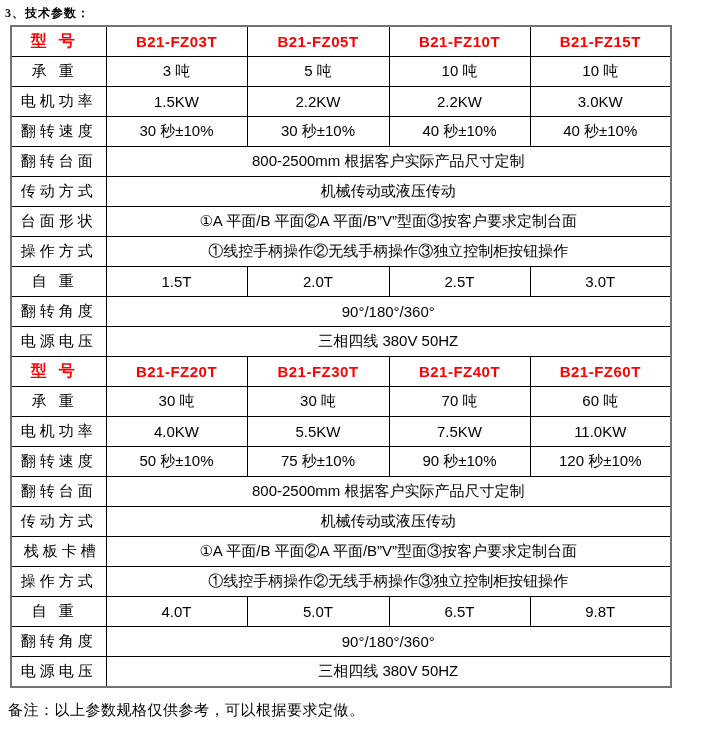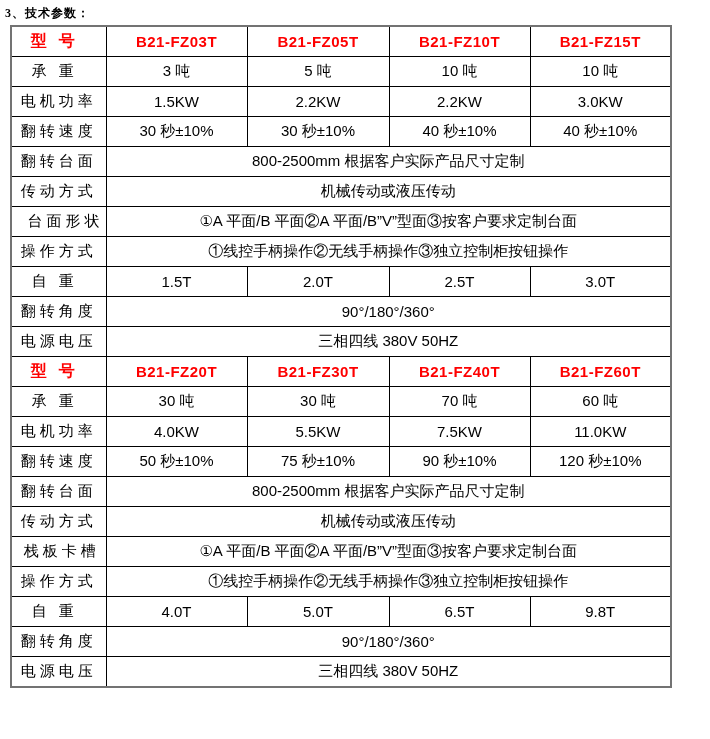--- a/index.html
+++ b/index.html
@@ -113,21 +113,21 @@
         </tr>
         <tr>
           <td class="label-cell" style="letter-spacing: 4px;">翻转台面</td>
           <td colspan="4" class="value-cell">800-2500mm 根据客户实际产品尺寸定制</td>
         </tr>
         <tr>
           <td class="label-cell" style="letter-spacing: 4px;">传动方式</td>
           <td colspan="4" class="value-cell">机械传动或液压传动</td>
         </tr>
         <tr>
-          <td class="label-cell" style="letter-spacing: 4px; text-align: right;">台面形状</td>
+          <td class="label-cell" style="letter-spacing: 4px;">台面形状</td>
           <td colspan="4" class="value-cell">①A 平面/B 平面②A 平面/B”V”型面③按客户要求定制台面</td>
         </tr>
         <tr>
           <td class="label-cell" style="letter-spacing: 4px;">操作方式</td>
           <td colspan="4" class="value-cell">①线控手柄操作②无线手柄操作③独立控制柜按钮操作</td>
         </tr>
         <tr>
           <td class="label-cell" style="letter-spacing: 12px;">自重</td>
           <td class="value-cell">1.5T</td>
           <td class="value-cell">2.0T</td>
@@ -197,13 +197,14 @@
           <td class="label-cell" style="letter-spacing: 4px;">翻转角度</td>
           <td colspan="4" class="value-cell">90°/180°/360°</td>
         </tr>
         <tr>
           <td class="label-cell" style="letter-spacing: 4px;">电源电压</td>
           <td colspan="4" class="value-cell">三相四线 380V 50HZ</td>
         </tr>
       </tbody>
   </table>
 
+  <div class="note">备注：以上参数规格仅供参考，可以根据要求定做。</div>
 </div>
 
 </body></html>

